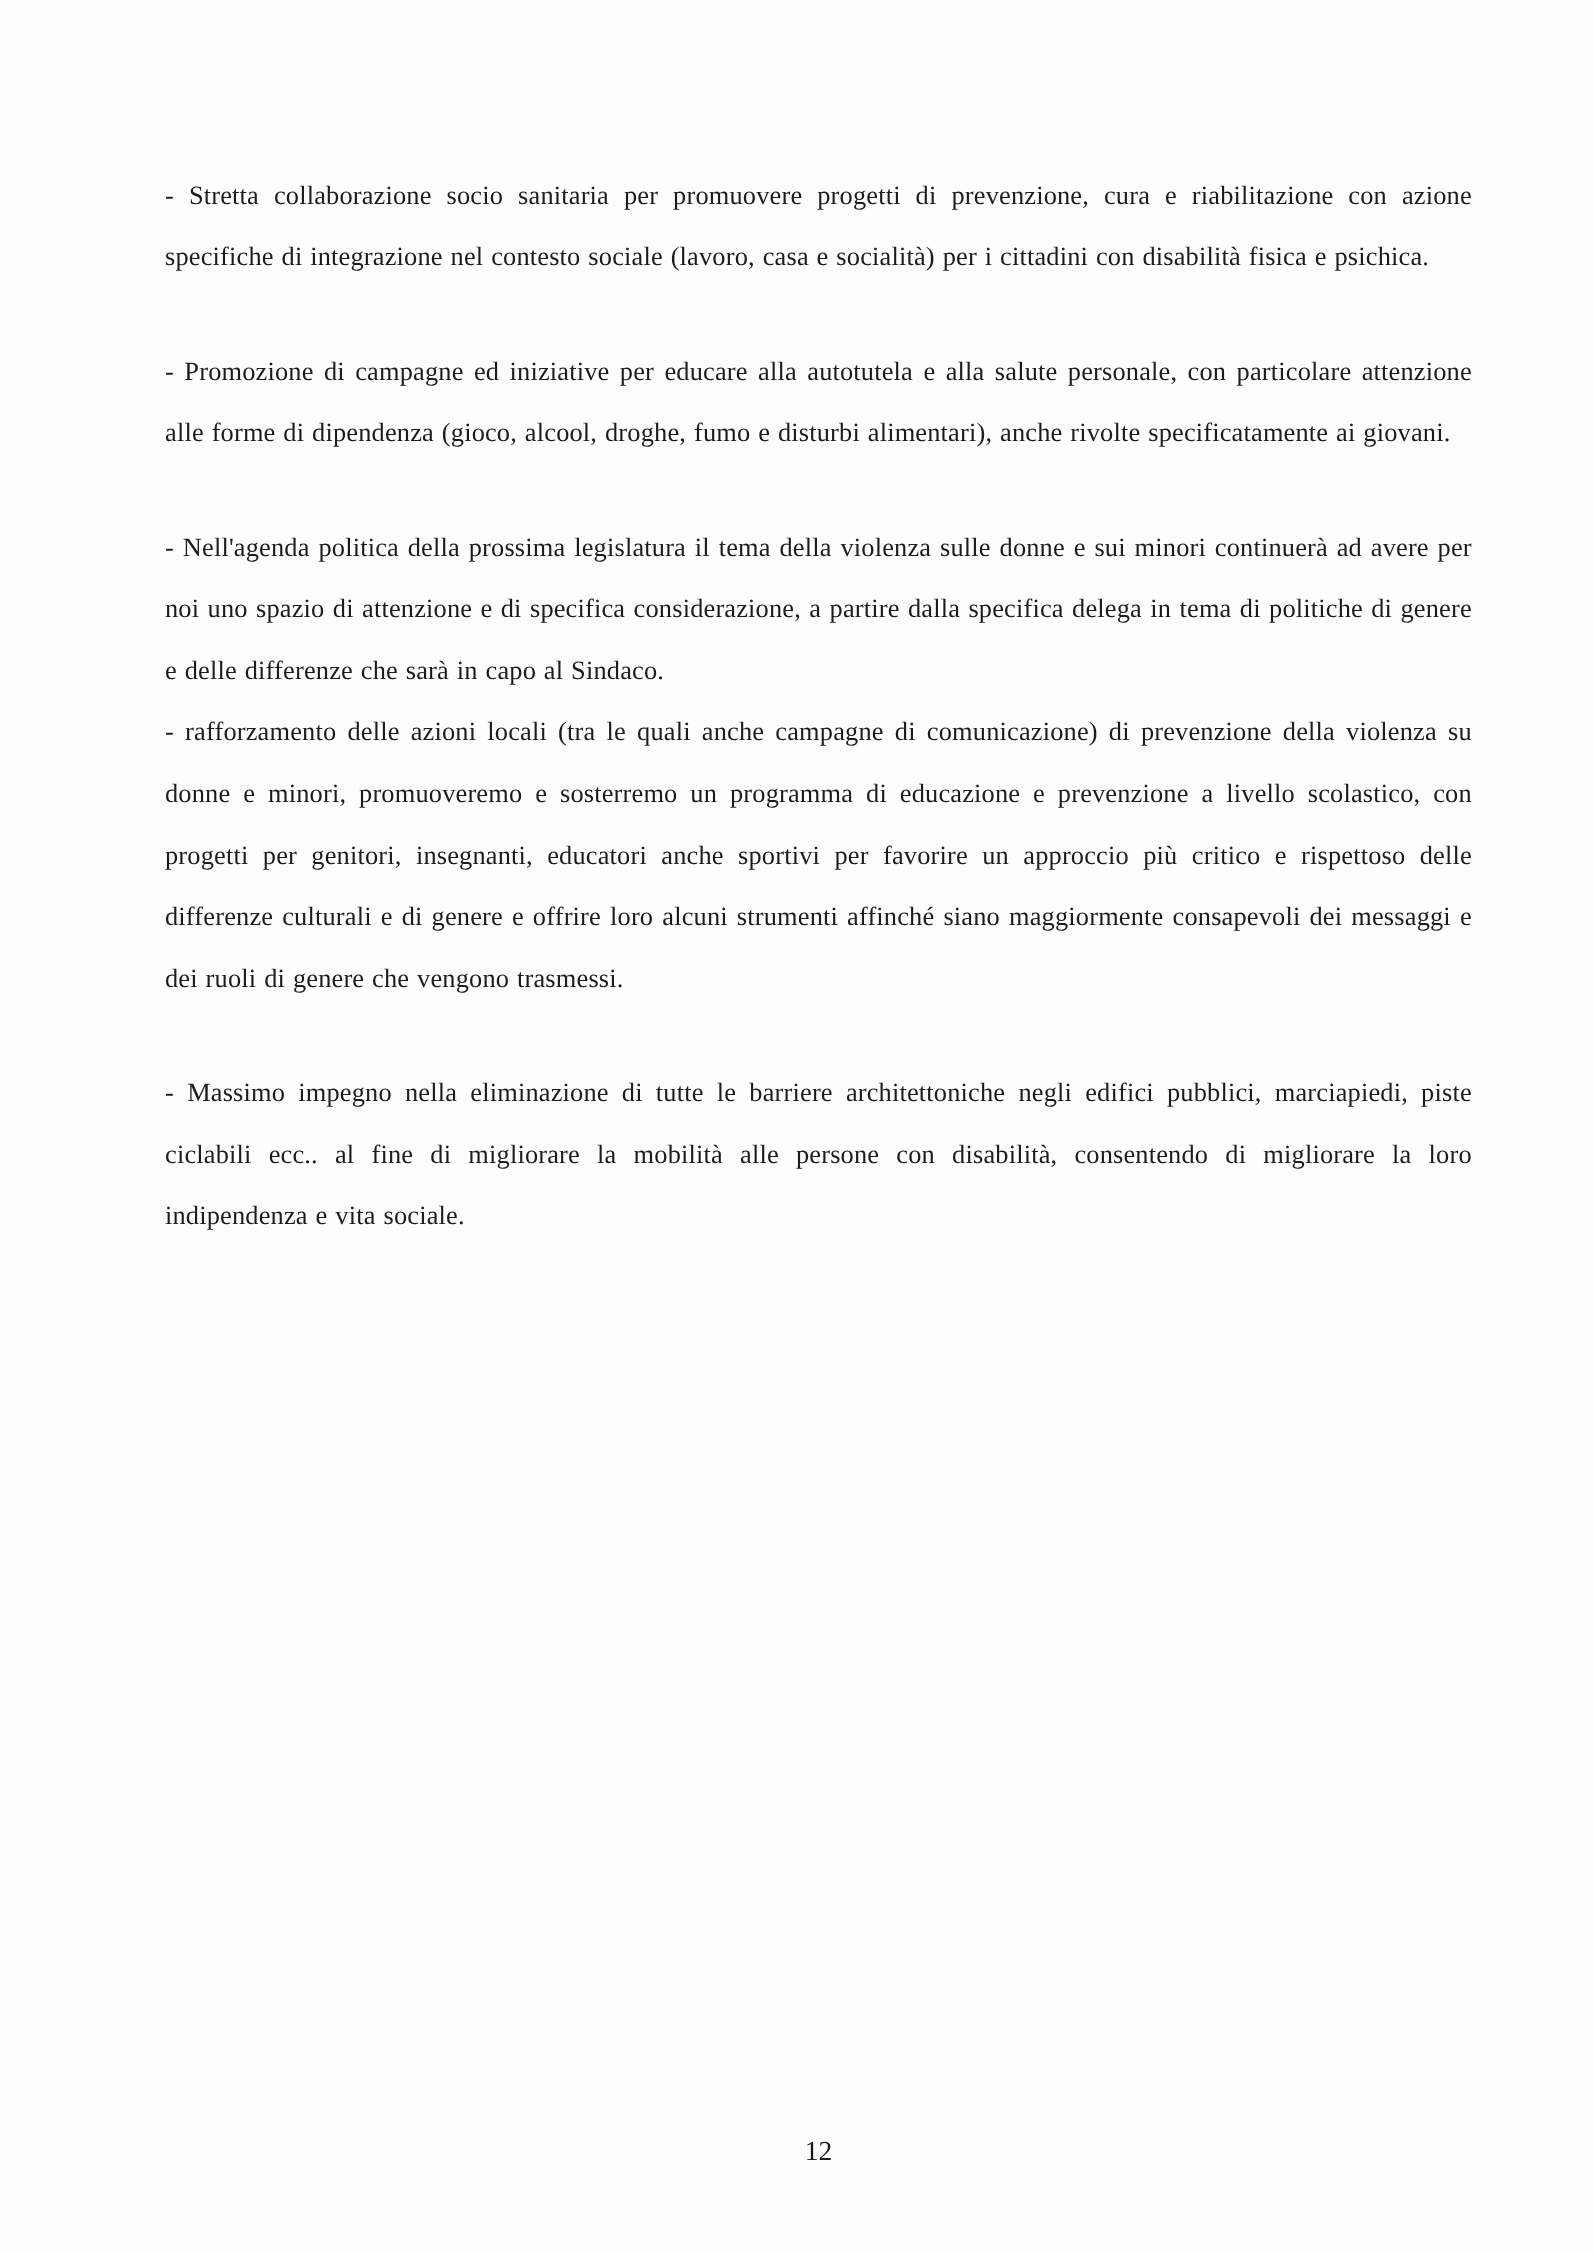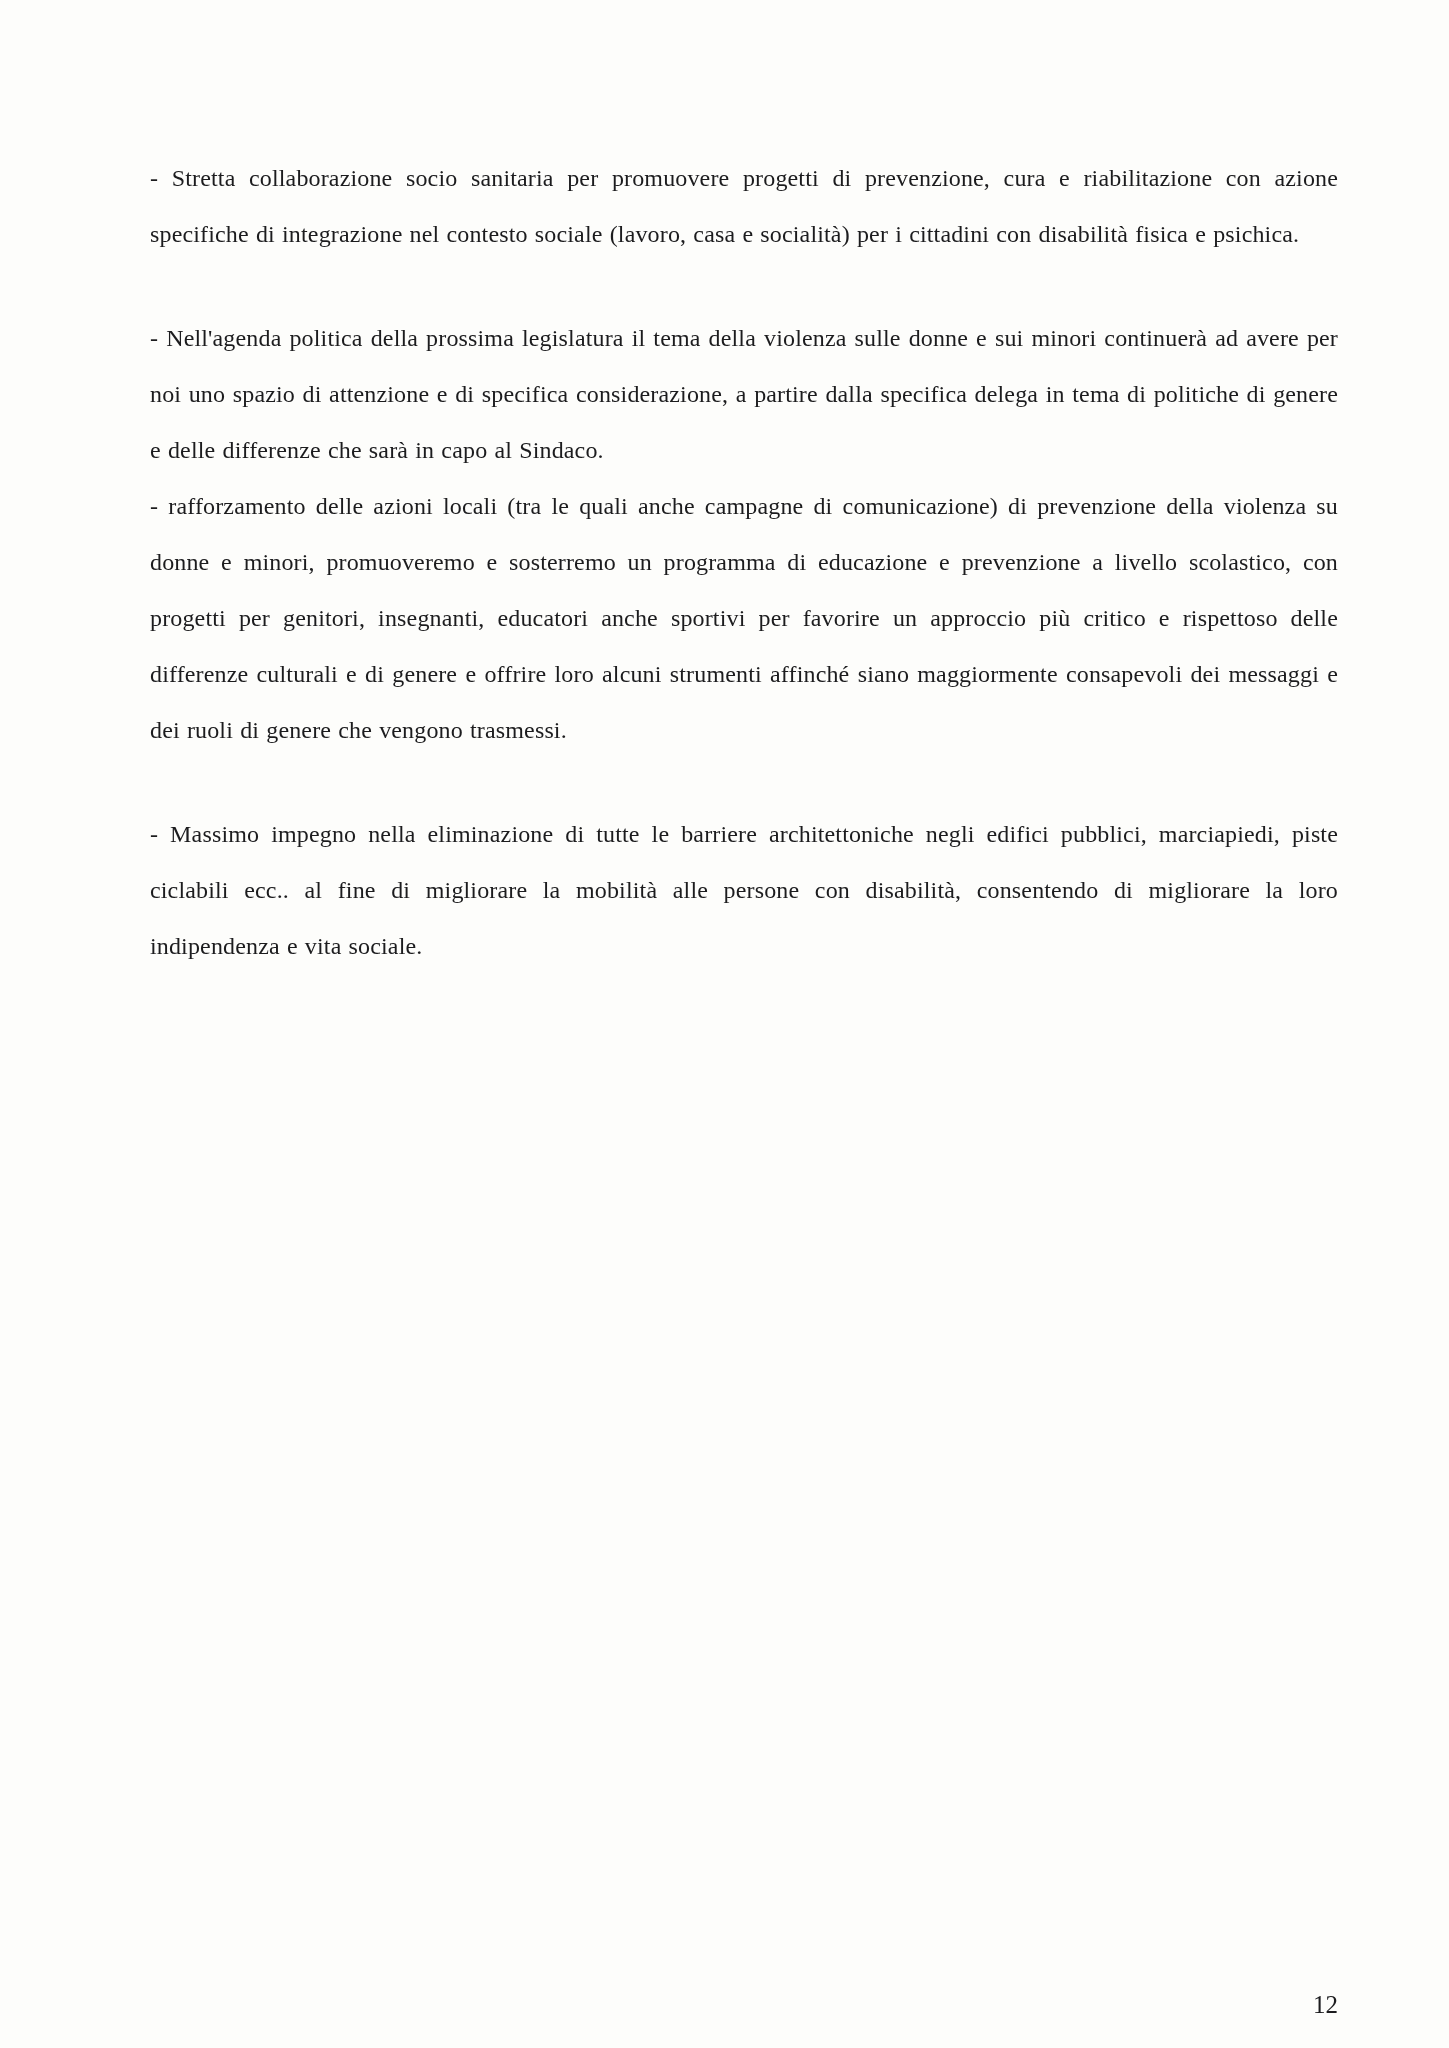--- a/index.html
+++ b/index.html
@@ -39,35 +39,36 @@
     hyphens: none;
   }
 
   .para.gap {
     margin-top: 48px;
   }
 
   .page-number {
     position: absolute;
     left: 150px;
-    top: 1990px;
+    top: 1942px;
     width: 1188px;
-    text-align: right;
+    text-align: center;
     font-size: 25px;
     line-height: 30px;
     color: #1c1c1e;
   }
 </style>
 </head>
 <body>
 
 <main class="page">
 
   <section class="content">
     <p class="para">- Stretta collaborazione socio sanitaria per promuovere progetti di prevenzione, cura e riabilitazione con azione specifiche di integrazione nel contesto sociale (lavoro, casa e socialità) per i cittadini con disabilità fisica e psichica.</p>
+    <p class="para gap">- Promozione di campagne ed iniziative per educare alla autotutela e alla salute personale, con particolare attenzione alle forme di dipendenza (gioco, alcool, droghe, fumo e disturbi alimentari), anche rivolte specificatamente ai giovani.</p>
     <p class="para gap">- Nell'agenda politica della prossima legislatura il tema della violenza sulle donne e sui minori continuerà ad avere per noi uno spazio di attenzione e di specifica considerazione, a partire dalla specifica delega in tema di politiche di genere e delle differenze che sarà in capo al Sindaco.</p>
     <p class="para">- rafforzamento delle azioni locali (tra le quali anche campagne di comunicazione) di prevenzione della violenza su donne e minori, promuoveremo e sosterremo un programma di educazione e prevenzione a livello scolastico, con progetti per genitori, insegnanti, educatori anche sportivi per favorire un approccio più critico e rispettoso delle differenze culturali e di genere e offrire loro alcuni strumenti affinché siano maggiormente consapevoli dei messaggi e dei ruoli di genere che vengono trasmessi.</p>
     <p class="para gap">- Massimo impegno nella eliminazione di tutte le barriere architettoniche negli edifici pubblici, marciapiedi, piste ciclabili ecc.. al fine di migliorare la mobilità alle persone con disabilità, consentendo di migliorare la loro indipendenza e vita sociale.</p>
   </section>
 
   <footer class="page-number">12</footer>
 
 </main>
 
 </body></html>

